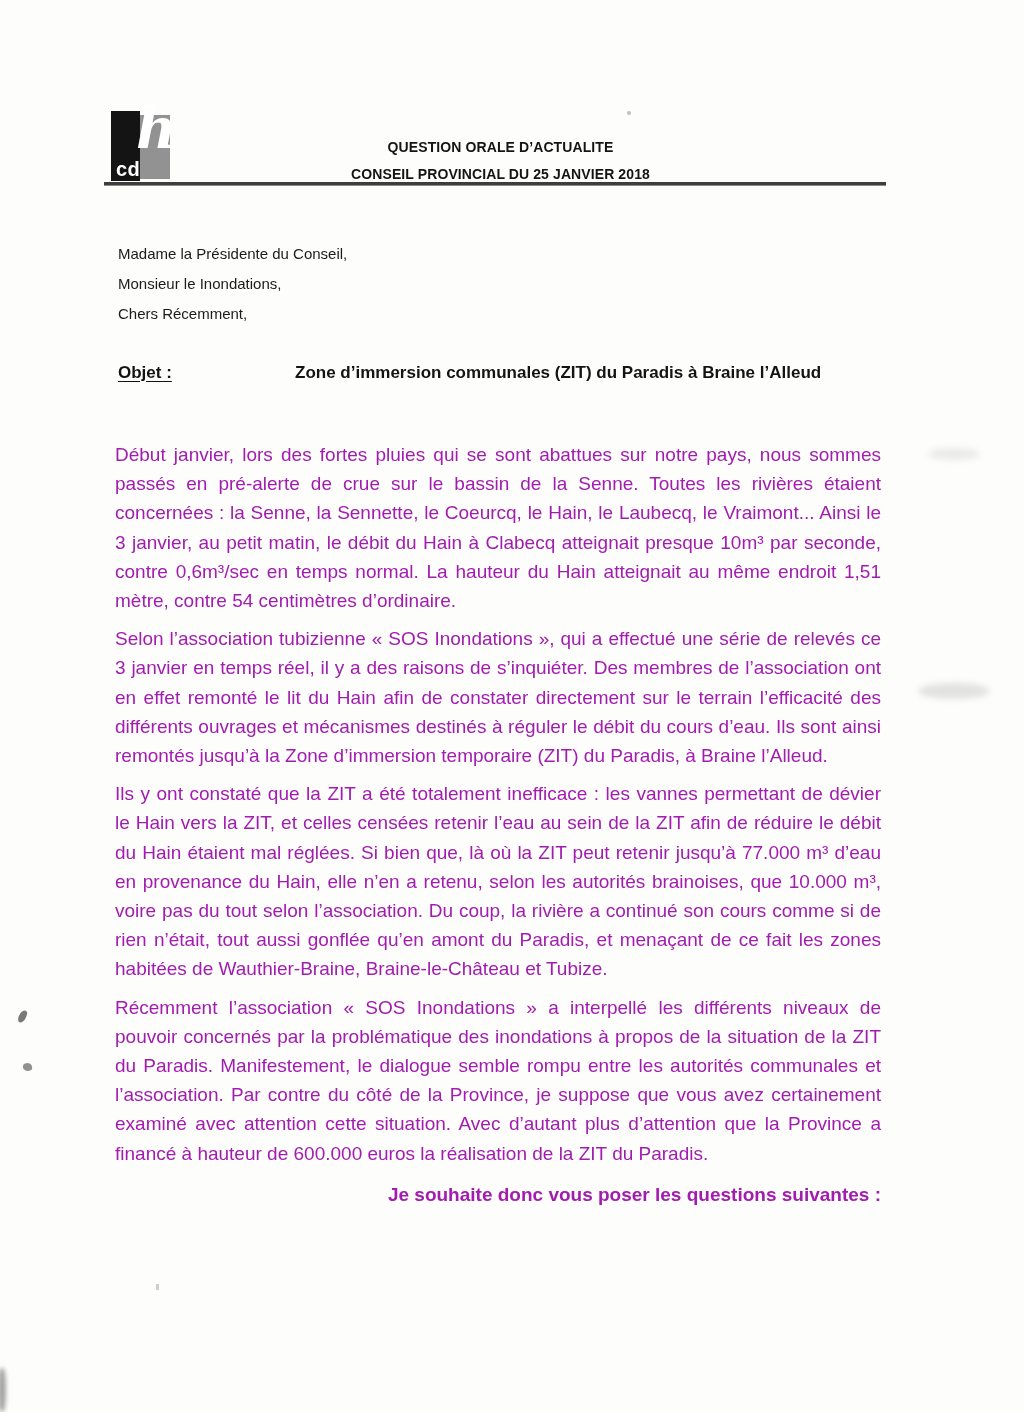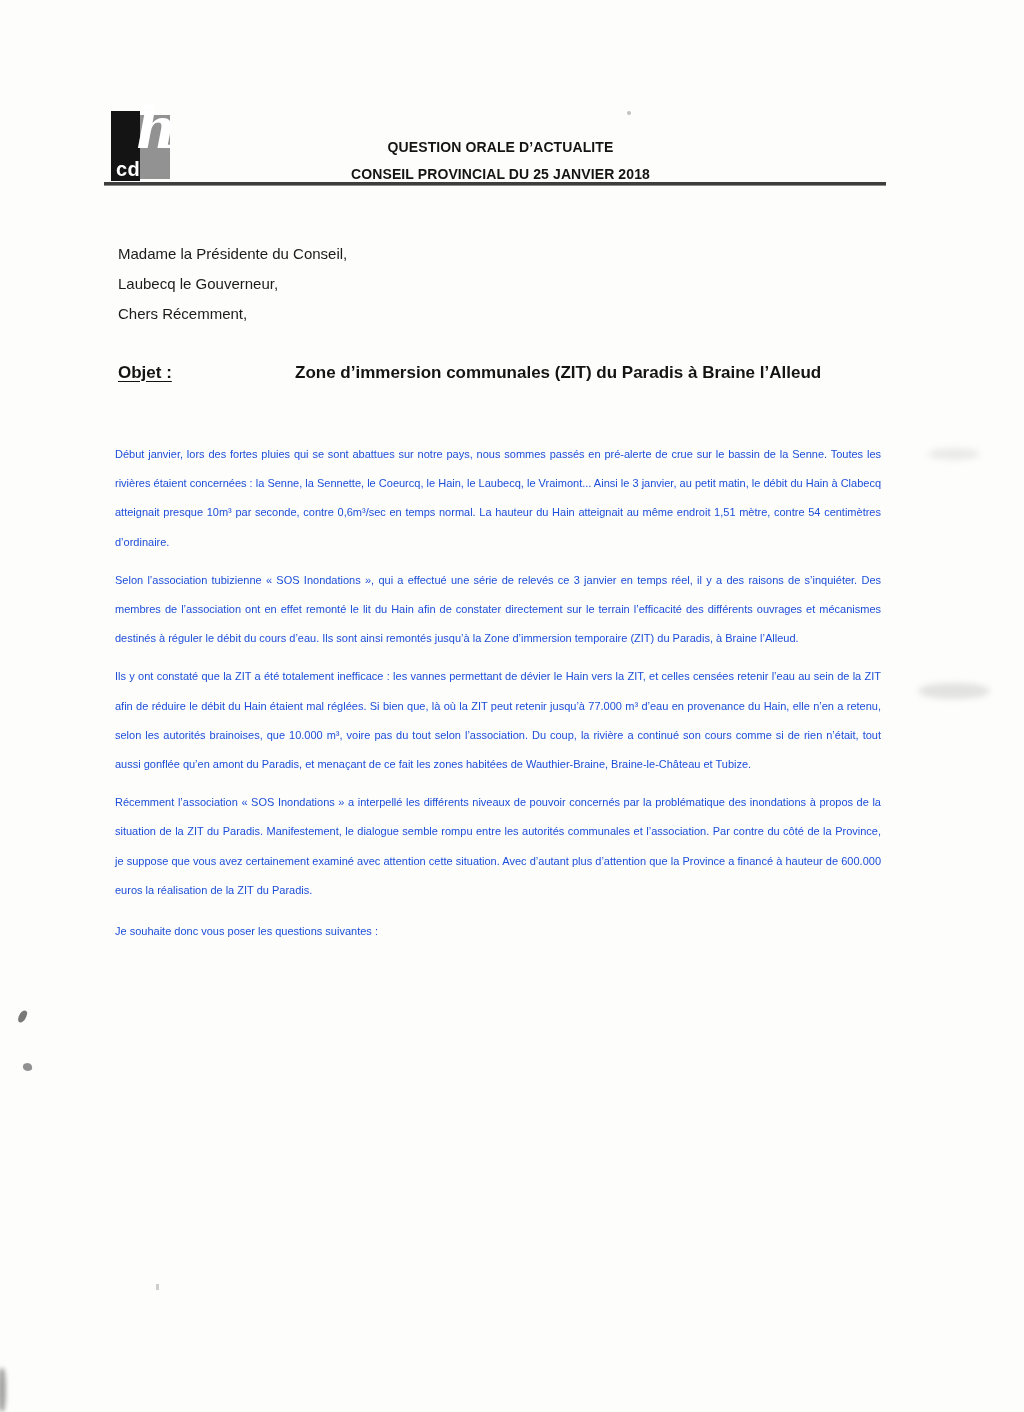--- a/index.html
+++ b/index.html
@@ -110,31 +110,32 @@
     text-underline-offset: 3px;
   }
   .subject-text { flex: 1; }
 
   
   .letter-body {
     position: absolute;
     left: 115px;
     top: 440px;
     width: 766px;
-    font-size: 11px;
+    font-size: 19px;
     line-height: 29.2px;
     text-align: justify;
-    color: #1d4ed8;
+    color: #a21caf;
   }
   .letter-body p {
     margin: 0 0 9px 0;
   }
   .letter-body p.closing {
-    text-align: left;
+    text-align: right;
     margin-top: 12px;
+    font-weight: bold;
   }
 
   
   .artifact { position: absolute; pointer-events: none; }
   .a-mark1 {
     left: 19px; top: 1010px;
     width: 7px; height: 13px;
     background: #4c4c4c;
     border-radius: 60% 40% 55% 45%;
     transform: rotate(24deg);
@@ -200,21 +201,21 @@
 
   <div class="titles">
     <div>QUESTION ORALE D’ACTUALITE</div>
     <div>CONSEIL PROVINCIAL DU 25 JANVIER 2018</div>
   </div>
 
   <div class="header-rule"></div>
 
   <div class="salutation">
     <div>Madame la Présidente du Conseil,</div>
-    <div>Laubecq le Gouverneur,</div>
+    <div>Monsieur le Inondations,</div>
     <div>Chers Récemment,</div>
   </div>
 
   <div class="subject-row">
     <span class="subject-label">Objet :</span>
     <span class="subject-text">Zone d’immersion communales (ZIT) du Paradis à Braine l’Alleud</span>
   </div>
 
   <div class="letter-body">
     <p>Début janvier, lors des fortes pluies qui se sont abattues sur notre pays, nous sommes passés en pré-alerte de crue sur le bassin de la Senne. Toutes les rivières étaient concernées : la Senne, la Sennette, le Coeurcq, le Hain, le Laubecq, le Vraimont... Ainsi le 3 janvier, au petit matin, le débit du Hain à Clabecq atteignait presque 10m³ par seconde, contre 0,6m³/sec en temps normal. La hauteur du Hain atteignait au même endroit 1,51 mètre, contre 54 centimètres d’ordinaire.</p>

